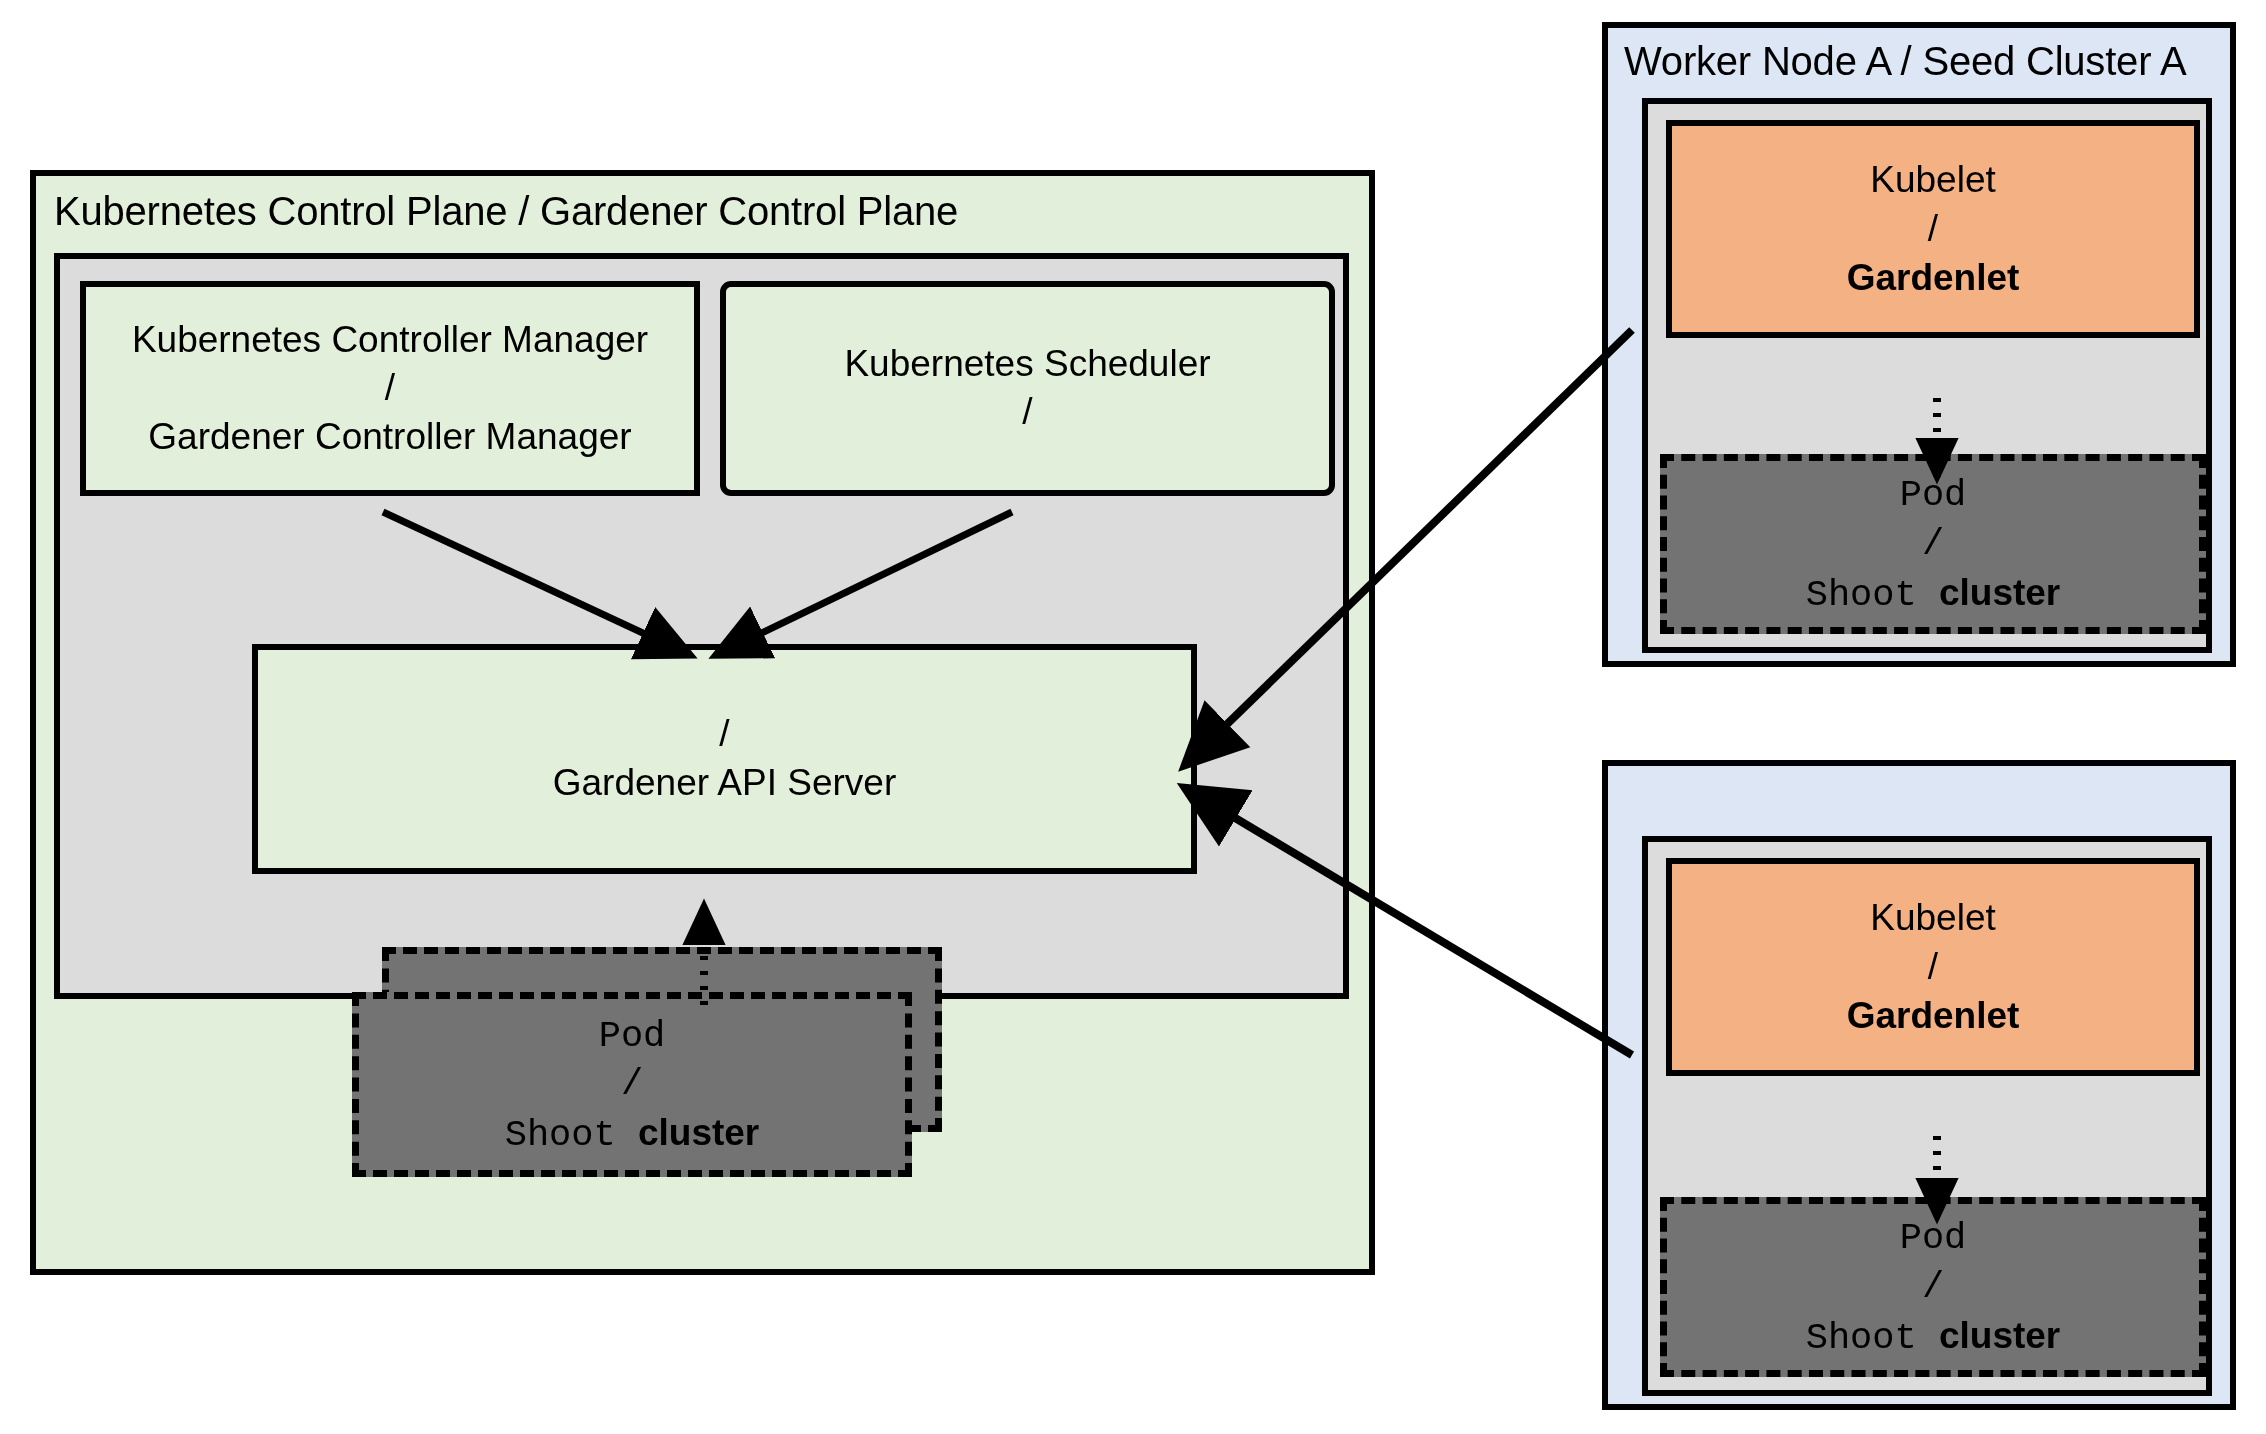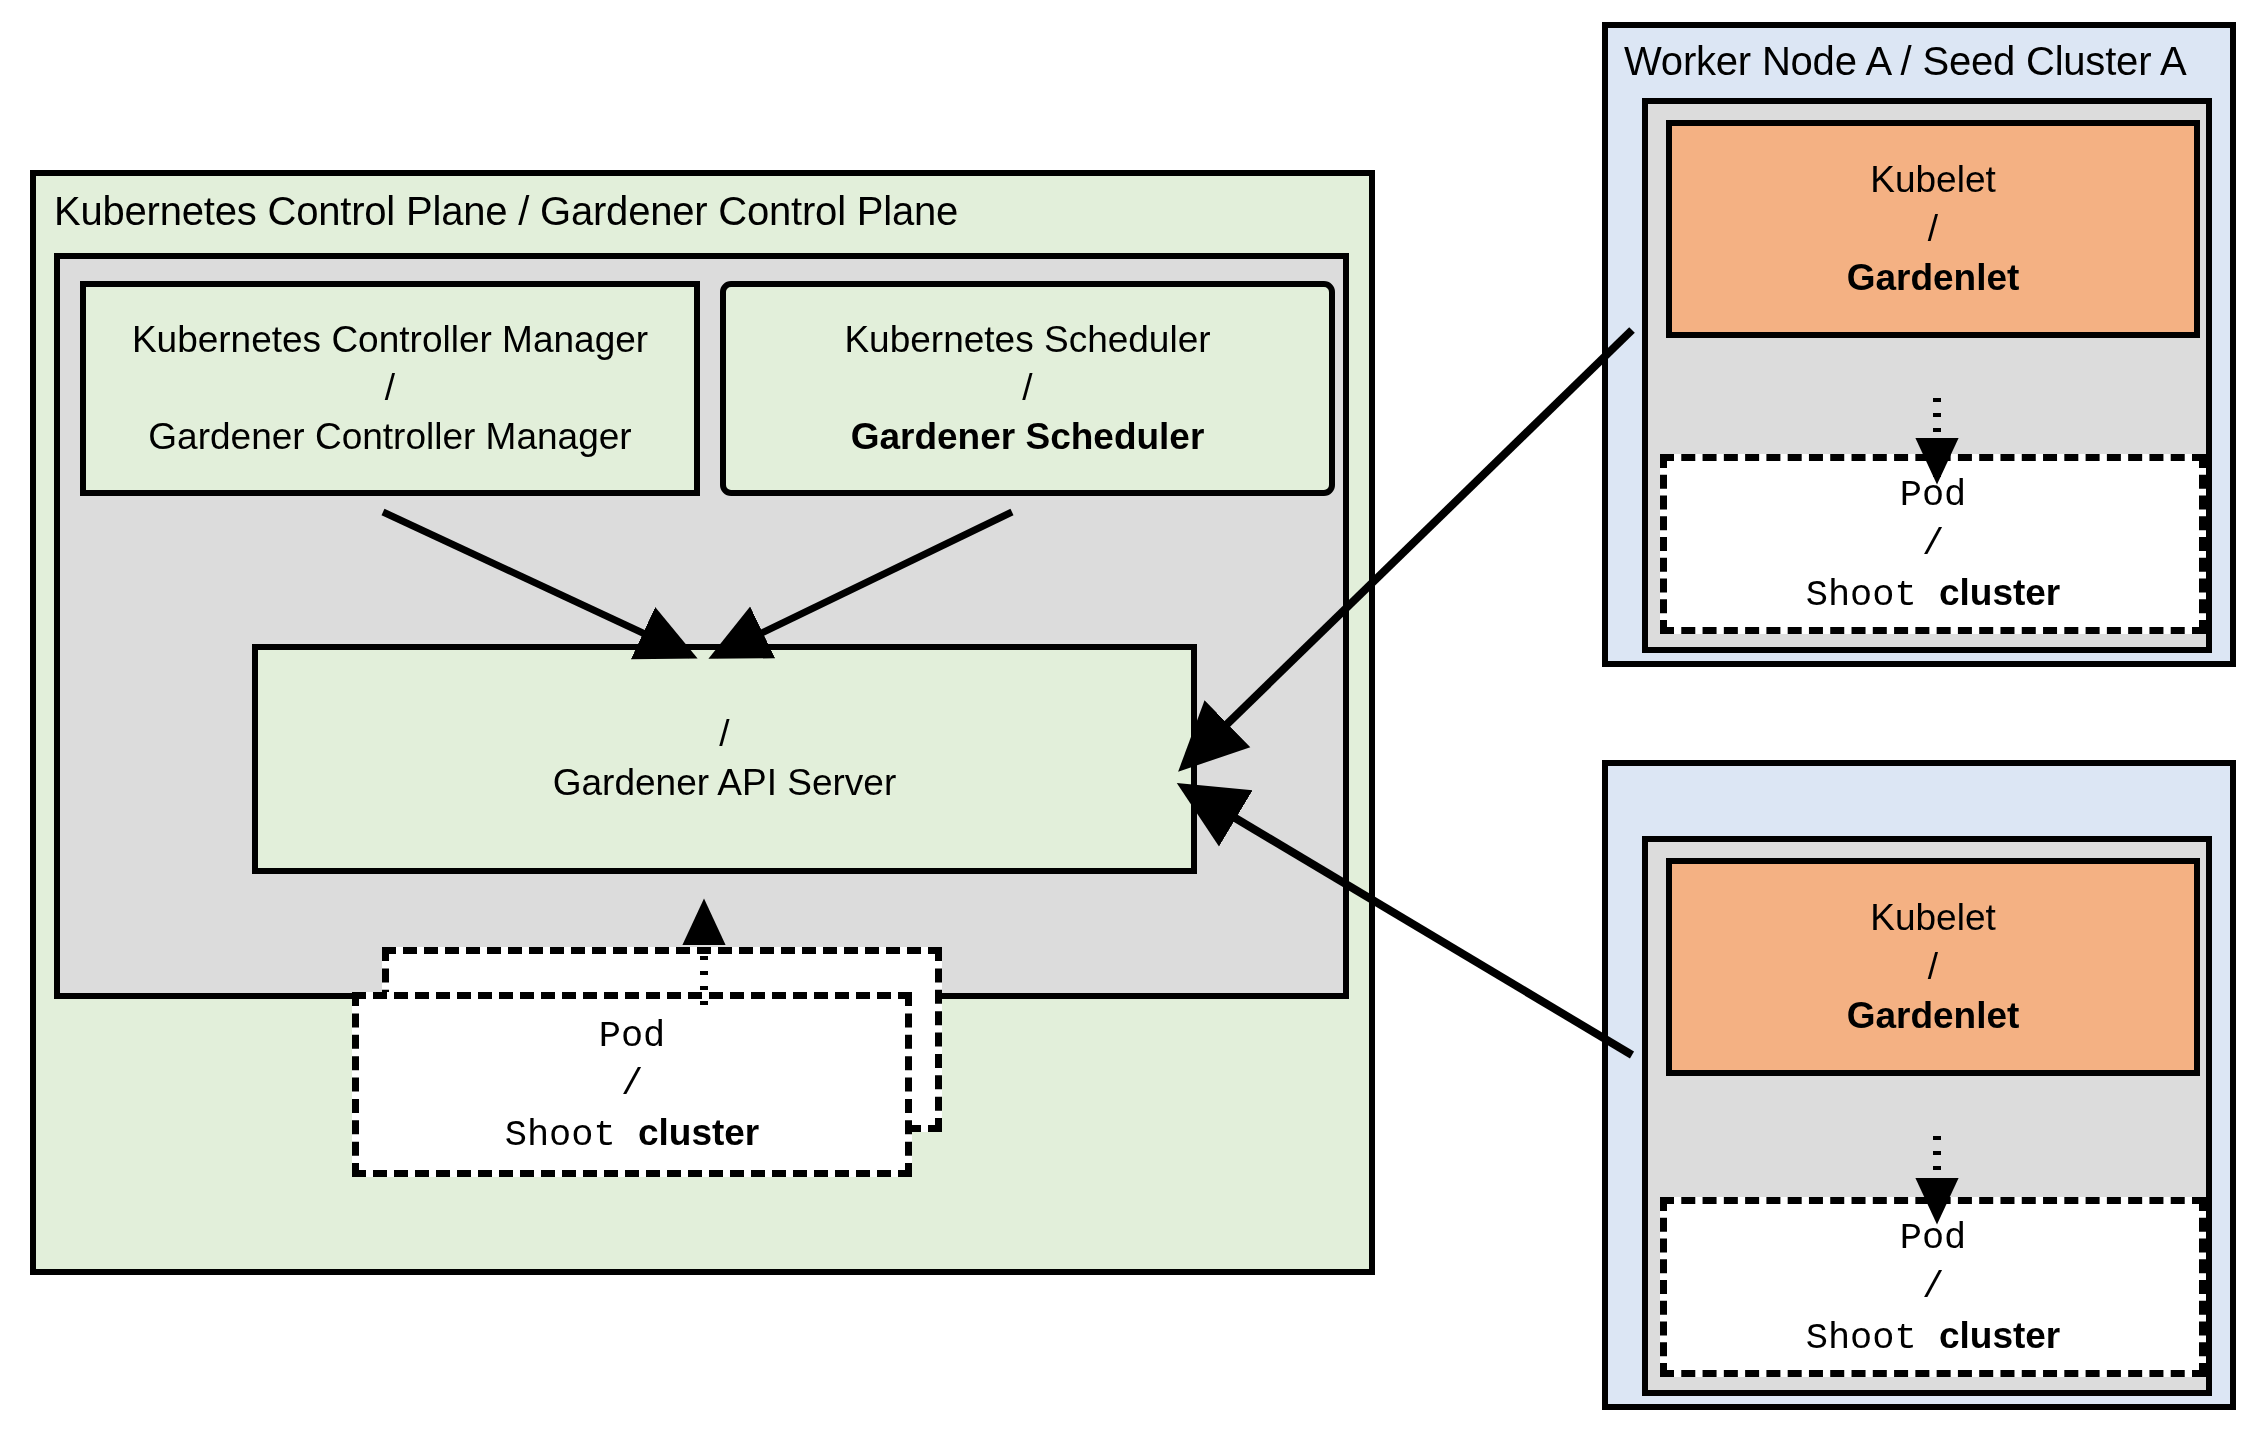--- a/index.html
+++ b/index.html
@@ -37,21 +37,21 @@
     font-size:37px;
     line-height:1.32;
   }
   .ctr .slash{display:block;}
 
   
   .green{background:#e2efda;}
   .grey{background:#dcdcdc;}
   .blue{background:#dce6f4;}
   .orange{background:#f4b183;}
-  .peach{background:#ffffff;}
+  .peach{background:#737373;}
 
   svg.overlay{position:absolute;left:0;top:0;width:2266px;height:1434px;pointer-events:none;}
 </style>
 </head>
 <body>
 
 <div id="stage">
 
   <div class="box solid green" style="left:30px;top:170px;width:1345px;height:1105px;">
     <div class="title" style="left:18px;top:14px;">Kubernetes Control Plane / Gardener Control Plane</div>
@@ -63,21 +63,20 @@
           <span>Kubernetes Controller Manager</span>
           <span class="slash">/</span>
           <span>Gardener Controller Manager</span>
         </div>
       </div>
 
       <div class="box solid green" style="left:660px;top:22px;width:615px;height:215px;border-radius:11px;">
         <div class="ctr">
           <span>Kubernetes Scheduler</span>
           <span class="slash">/</span>
-          <span class="b">Gardener Scheduler</span>
         </div>
       </div>
 
       <div class="box solid green" style="left:192px;top:385px;width:945px;height:230px;">
         <div class="ctr">
           <span class="slash">/</span>
           <span>Gardener API Server</span>
         </div>
       </div>
 

